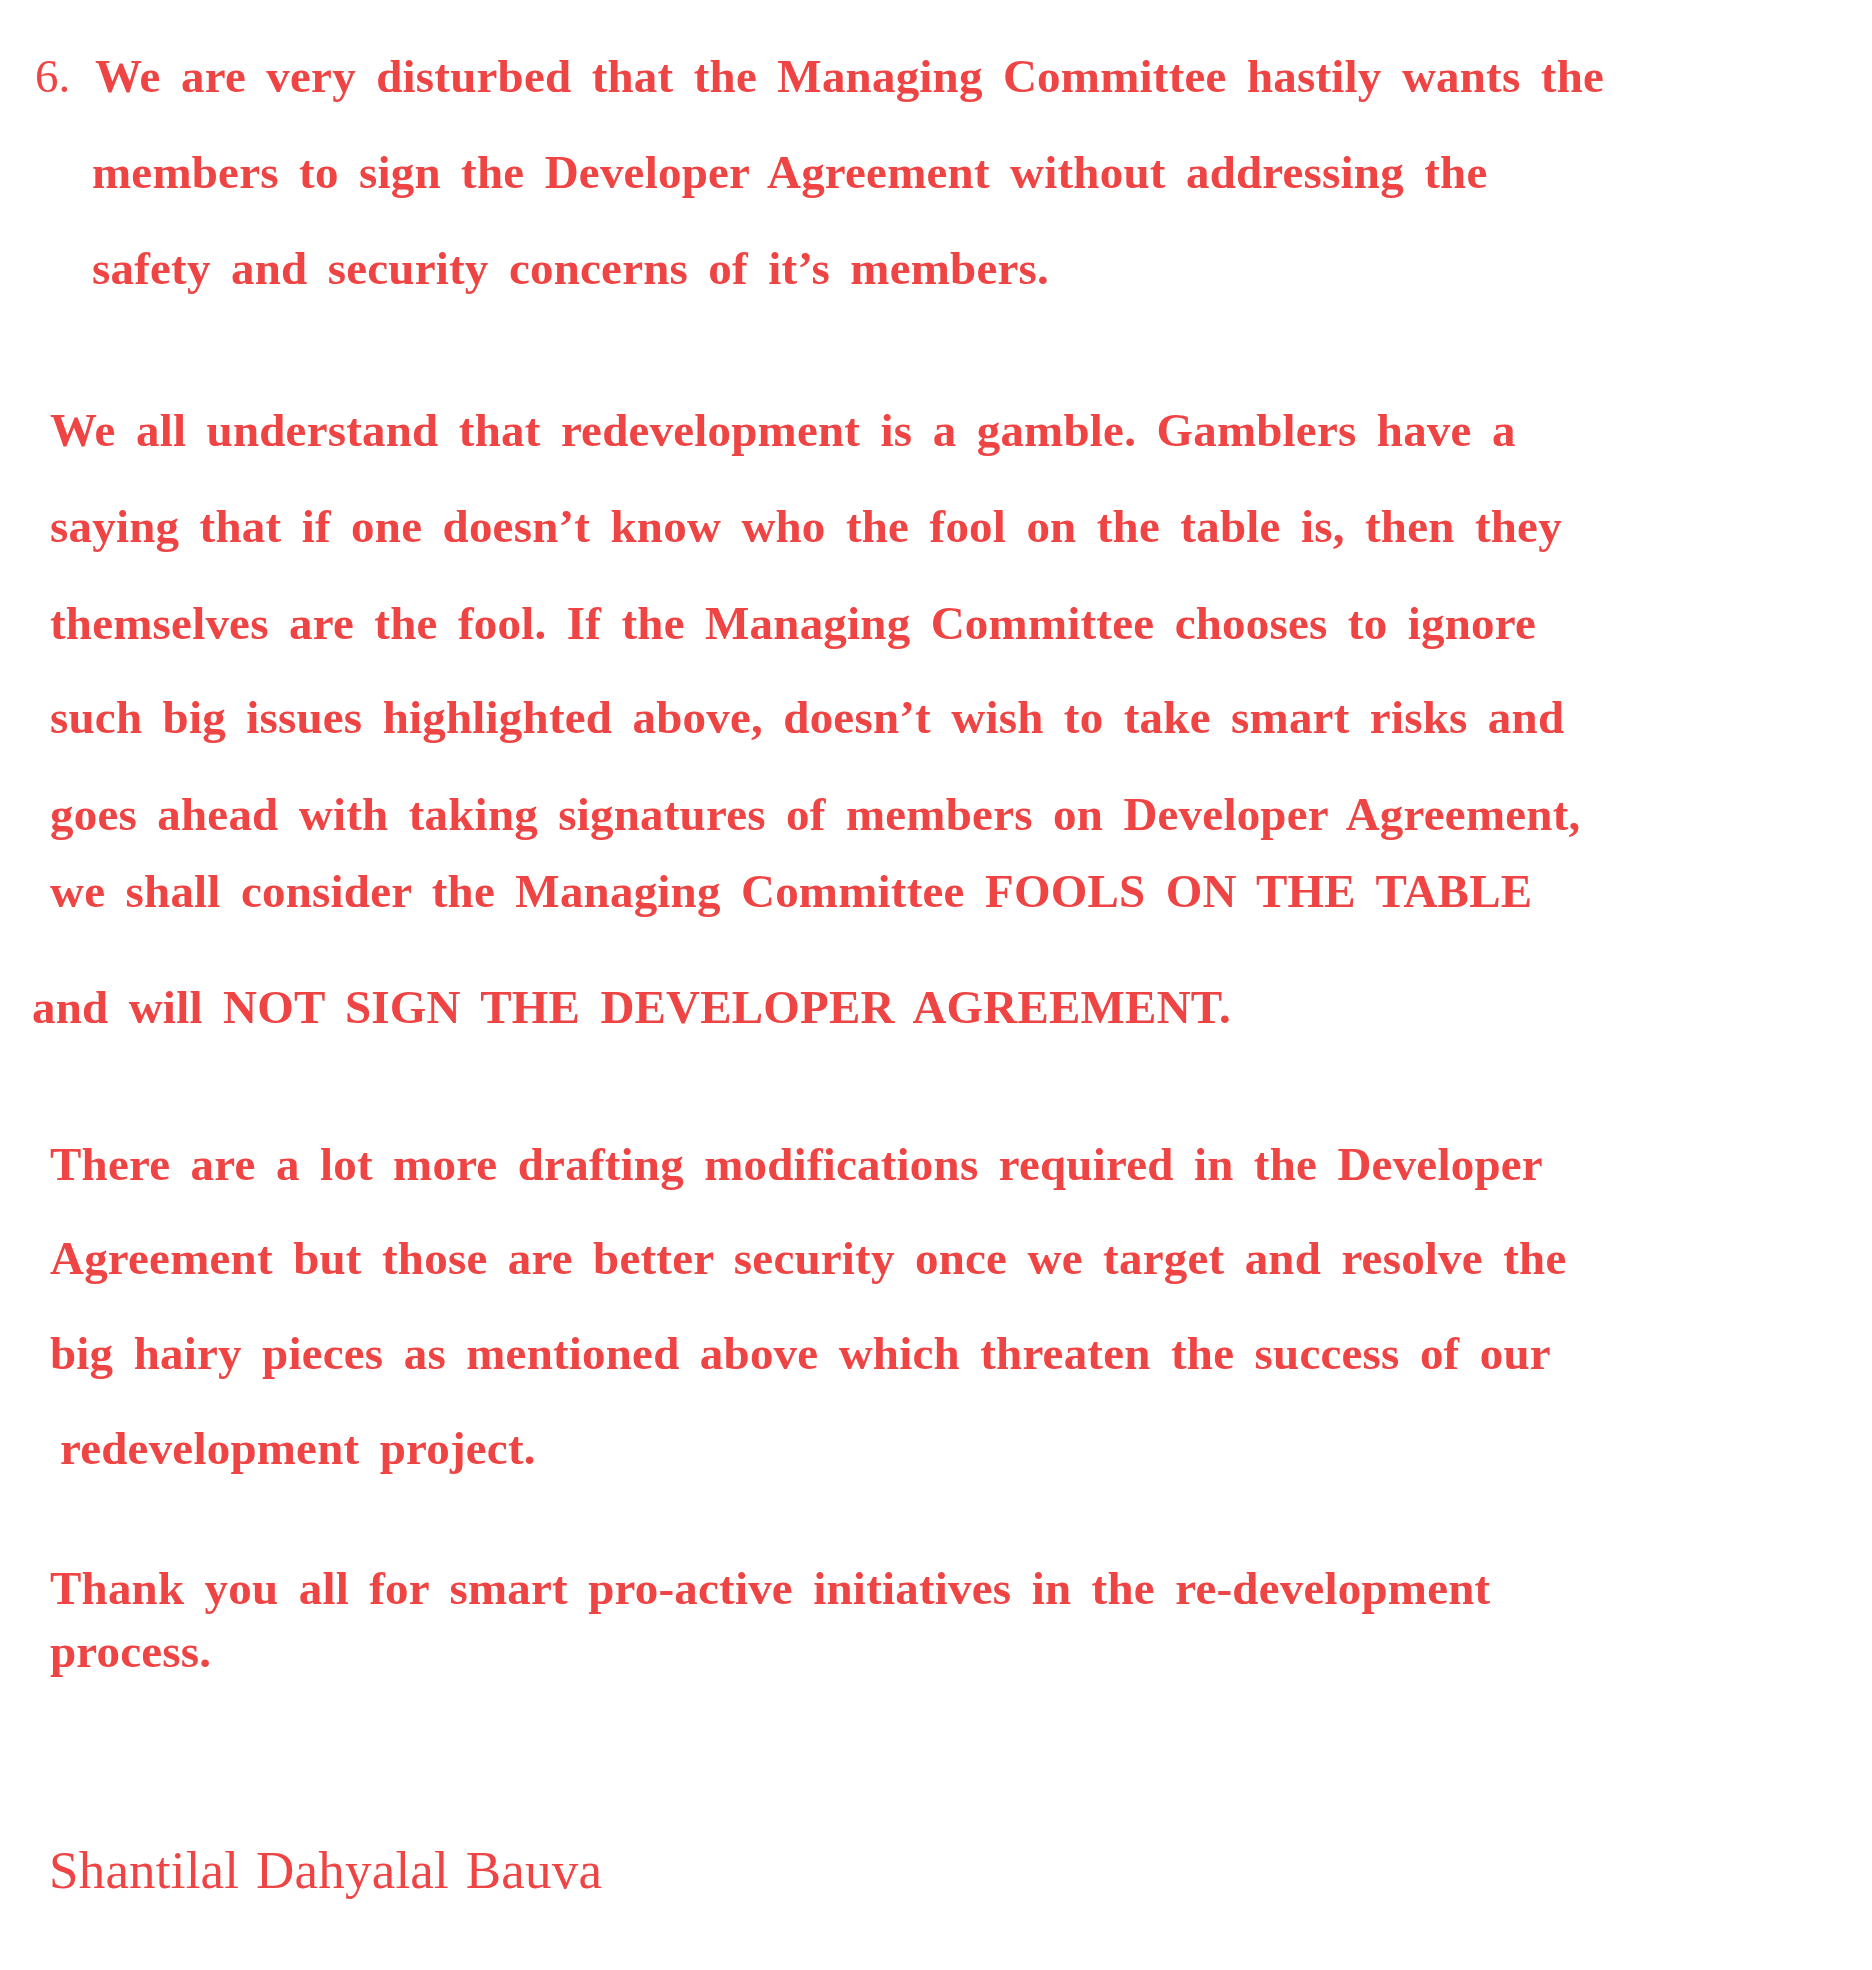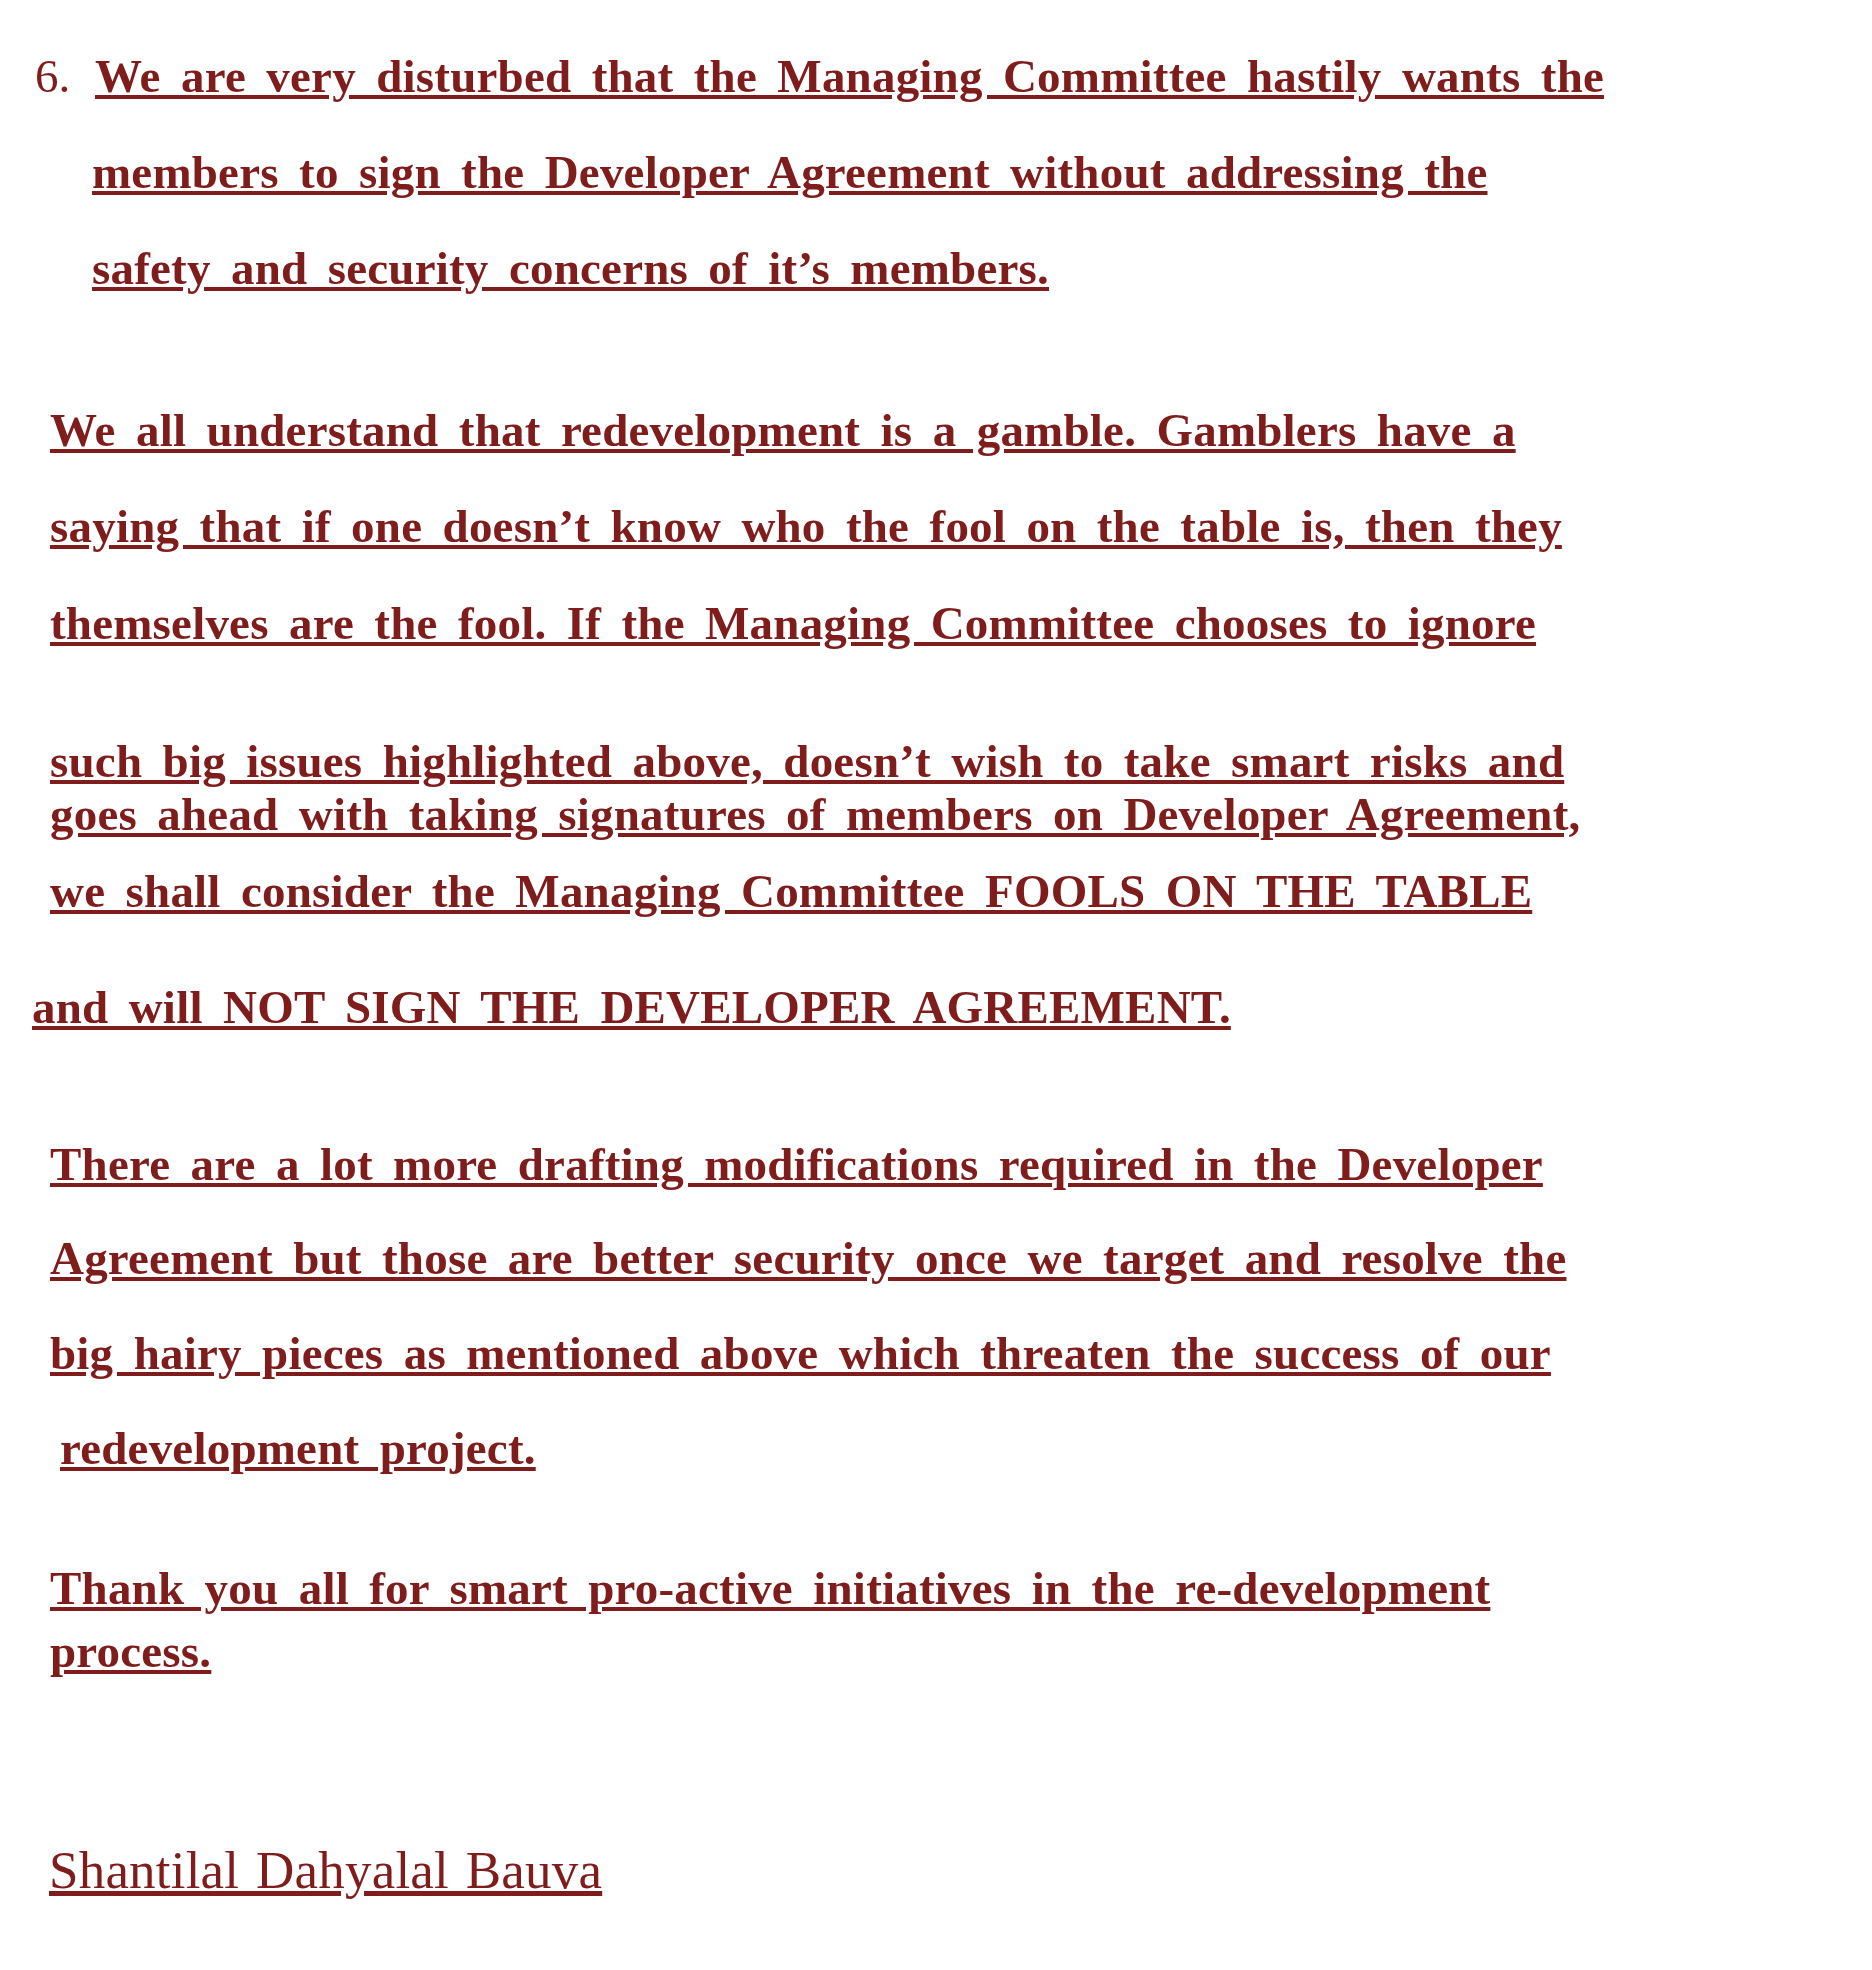--- a/index.html
+++ b/index.html
@@ -15,25 +15,24 @@
     height: 1970px;
     background: #ffffff;
     color: #000000;
     overflow: hidden;
   }
   .line {
     position: absolute;
     line-height: 1;
     font-size: 47px;
     font-weight: 700;
-    color: #7f1d1d;
+    color: #ef4444;
     white-space: nowrap;
     word-spacing: 8.4px;
     letter-spacing: 0.2px;
-    text-decoration: underline;
   }
   .item-no {
     display: inline-block;
     width: 60px;
     font-weight: 400;
     letter-spacing: 0;
   }
   .sig {
     font-size: 53px;
     font-weight: 400;
@@ -47,21 +46,21 @@
 
   <div class="line" style="top:53px; left:35px;">
     <span class="item-no">6.</span><span>We are very disturbed that the Managing Committee hastily wants the</span>
   </div>
   <div class="line" style="top:149px; left:92px;">members to sign the Developer Agreement without addressing the</div>
   <div class="line" style="top:245px; left:92px;">safety and security concerns of it’s members.</div>
 
   <div class="line" style="top:407px; left:50px;">We all understand that redevelopment is a gamble. Gamblers have a</div>
   <div class="line" style="top:503px; left:50px;">saying that if one doesn’t know who the fool on the table is, then they</div>
   <div class="line" style="top:600px; left:50px;">themselves are the fool. If the Managing Committee chooses to ignore</div>
-  <div class="line" style="top:694px; left:50px;margin-top:44px;">such big issues highlighted above, doesn’t wish to take smart risks and</div>
+  <div class="line" style="top:694px; left:50px;">such big issues highlighted above, doesn’t wish to take smart risks and</div>
   <div class="line" style="top:791px; left:50px;">goes ahead with taking signatures of members on Developer Agreement,</div>
   <div class="line" style="top:868px; left:50px;">we shall consider the Managing Committee FOOLS ON THE TABLE</div>
   <div class="line" style="top:984px; left:32px;">and will NOT SIGN THE DEVELOPER AGREEMENT.</div>
 
   <div class="line" style="top:1141px; left:50px;">There are a lot more drafting modifications required in the Developer</div>
   <div class="line" style="top:1235px; left:50px;">Agreement but those are better security once we target and resolve the</div>
   <div class="line" style="top:1330px; left:50px;">big hairy pieces as mentioned above which threaten the success of our</div>
   <div class="line" style="top:1425px; left:60px;">redevelopment project.</div>
 
   <div class="line" style="top:1565px; left:50px;">Thank you all for smart pro-active initiatives in the re-development</div>

